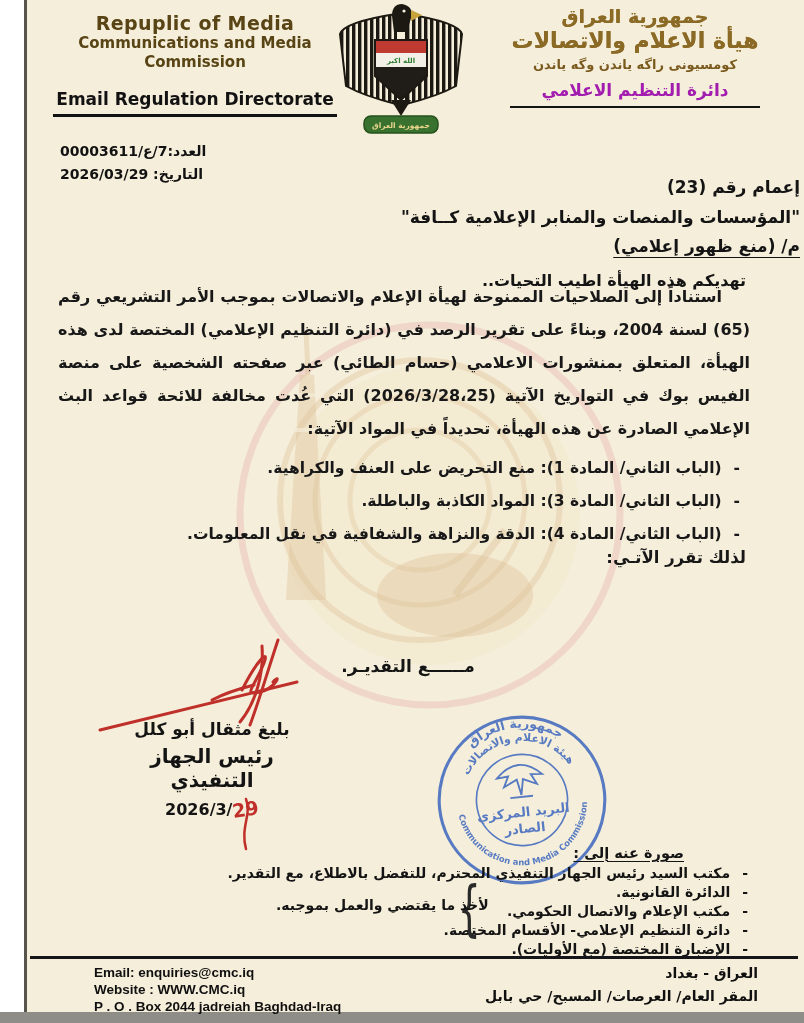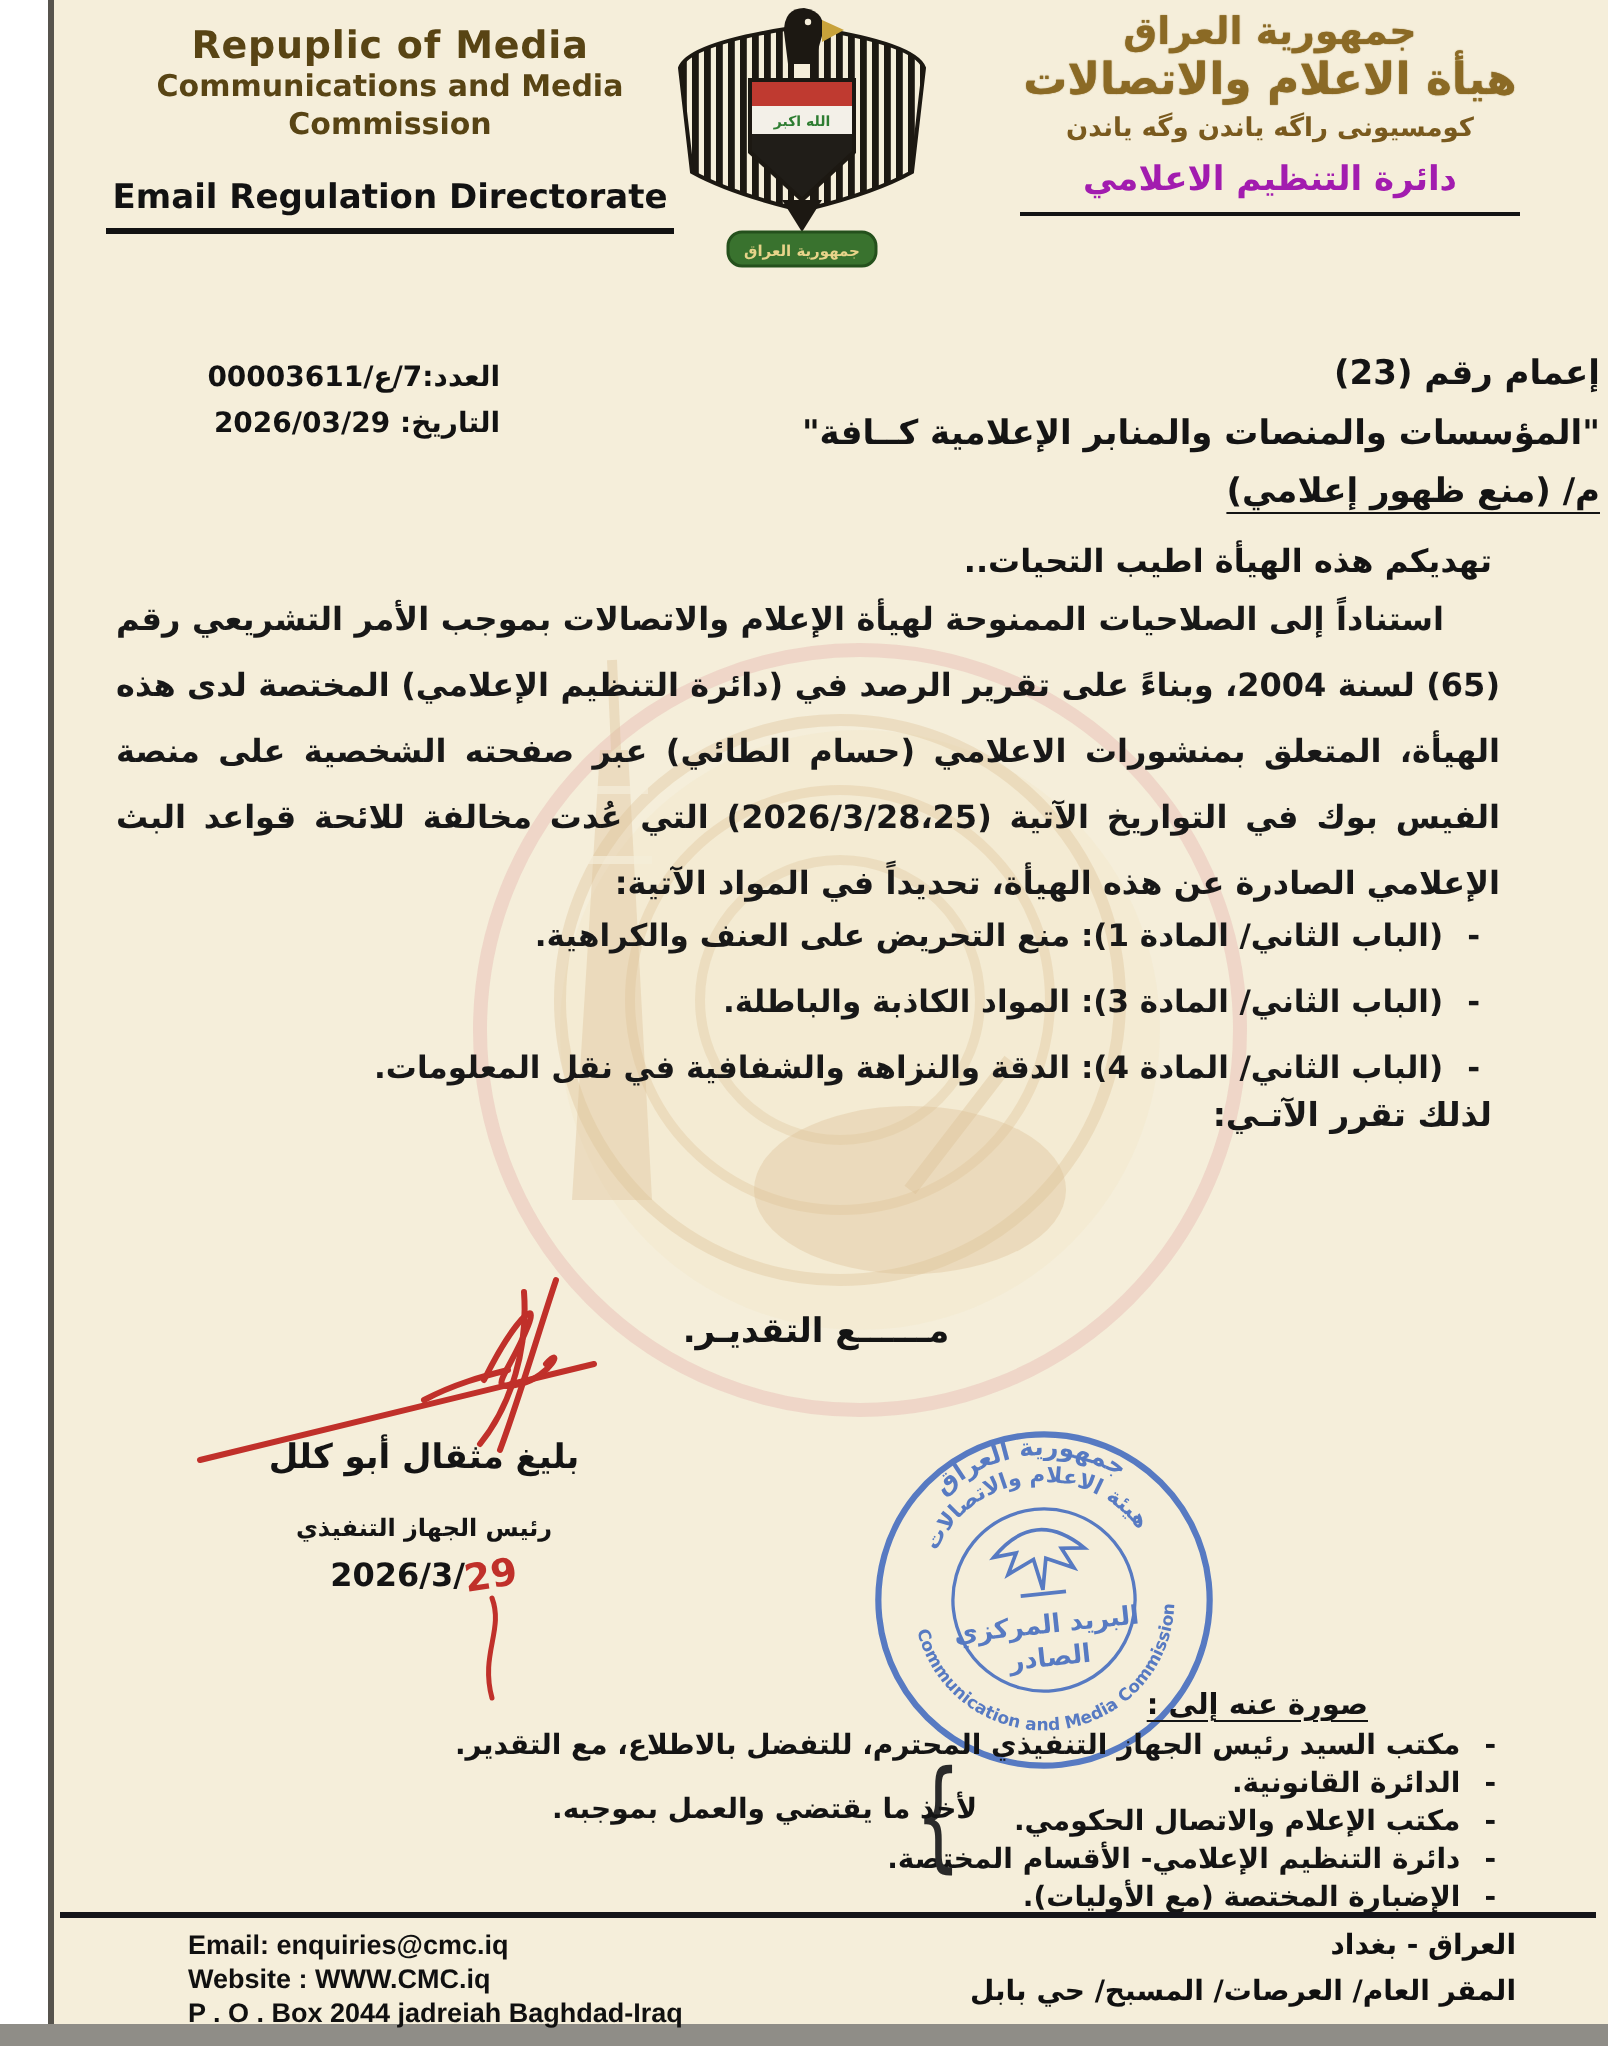--- a/index.html
+++ b/index.html
@@ -8,51 +8,51 @@
   .abs{position:absolute;}
   .paper{left:24px;top:0;width:777px;height:1014px;background:#f5eeda;border-left:3px solid #57544d;}
   .bottom-band{left:0;top:1012px;width:804px;height:11px;background:#8f8d87;}
 
   
   .hdr-en{left:50px;top:12px;width:290px;text-align:center;color:#584414;font-weight:bold;}
   .hdr-en .l1{font-size:19px;letter-spacing:.4px;}
   .hdr-en .l2,.hdr-en .l3{font-size:15px;line-height:19px;}
   .dir-en{display:inline-block;margin-top:17px;color:#121212;font-size:17px;font-weight:bold;
           border-bottom:3.5px solid #121212;padding:0 3px 5px;}
-  .doc-meta{left:60px;top:140px;width:190px;direction:rtl;text-align:right;font-weight:bold;
-            font-size:14px;line-height:23px;color:#121212;margin-top:38px;}
+  .doc-meta{left:60px;top:140px;width:190px;direction:rtl;text-align:left;font-weight:bold;
+            font-size:14px;line-height:23px;color:#121212;}
   .emblem{left:334px;top:2px;width:134px;height:148px;}
   .hdr-ar{left:470px;top:5px;width:330px;text-align:center;direction:rtl;}
   .callig1{font-size:19px;font-weight:bold;color:#8b6a25;text-shadow:0 0 .6px #8b6a25;}
   .callig2{font-size:22px;font-weight:bold;color:#8b6a25;text-shadow:0 0 .6px #8b6a25;margin-top:1px;}
   .kurdish{font-size:13px;font-weight:bold;color:#7a5a1e;margin-top:4px;}
   .dir-ar{font-size:17px;font-weight:bold;color:#a21caf;margin-top:8px;}
   .hdr-ar-rule{width:250px;border-top:2.5px solid #141414;margin:6px auto 0;}
 
   
   .subject{left:200px;top:177px;width:600px;direction:rtl;color:#141414;font-weight:bold;}
   .subj1{font-size:17px;}
   .subj2{font-size:17px;margin-top:10px;}
   .subj3{font-size:17px;margin-top:9px;text-decoration:underline;text-underline-offset:5px;}
 
   
   .greeting{right:58px;top:271px;direction:rtl;font-weight:bold;font-size:16px;color:#141414;}
   .para{direction:rtl;text-align:justify;text-align-last:right;font-weight:bold;font-size:16px;
         line-height:33px;color:#181818;}
-  .p1{left:58px;top:293px;width:692px;text-indent:28px;}
+  .p1{left:58px;top:280px;width:692px;text-indent:28px;}
   .p2{left:58px;top:580px;width:692px;}
   .violations{right:64px;top:452px;direction:rtl;font-weight:bold;font-size:15.5px;color:#181818;line-height:33px;}
   .bullet{margin-inline-end:12px;}
   .decision-intro{right:58px;top:548px;direction:rtl;font-weight:bold;font-size:16.5px;color:#181818;}
   .closing{left:338px;top:656px;width:140px;text-align:center;direction:rtl;font-weight:bold;font-size:17px;color:#141414;}
 
   
   .signer{left:112px;top:719px;width:200px;text-align:center;direction:rtl;font-weight:bold;color:#141414;}
   .signer .name{font-size:17px;}
-  .signer .title{font-size:12px;margin-top:18px;}
+  .signer .title{font-size:20px;margin-top:5px;}
   .sdate{font-size:16px;margin-top:5px;direction:ltr;}
   .hand{color:#c0302a;display:inline-block;transform:rotate(-9deg) translateY(1px);font-size:19px;}
 
   .stamp{left:434px;top:712px;width:176px;height:176px;transform:rotate(-6deg);opacity:.92;}
 
   
   .dist{right:56px;top:845px;direction:rtl;color:#141414;font-weight:bold;}
   .dist-title{font-size:14.5px;text-decoration:underline;text-underline-offset:3px;margin-right:64px;margin-bottom:3px;}
   .dist-item{font-size:14px;line-height:19px;}
   .brace{left:450px;top:878px;font-size:60px;color:#2a2a2a;transform:scaleX(.6);line-height:1;}

